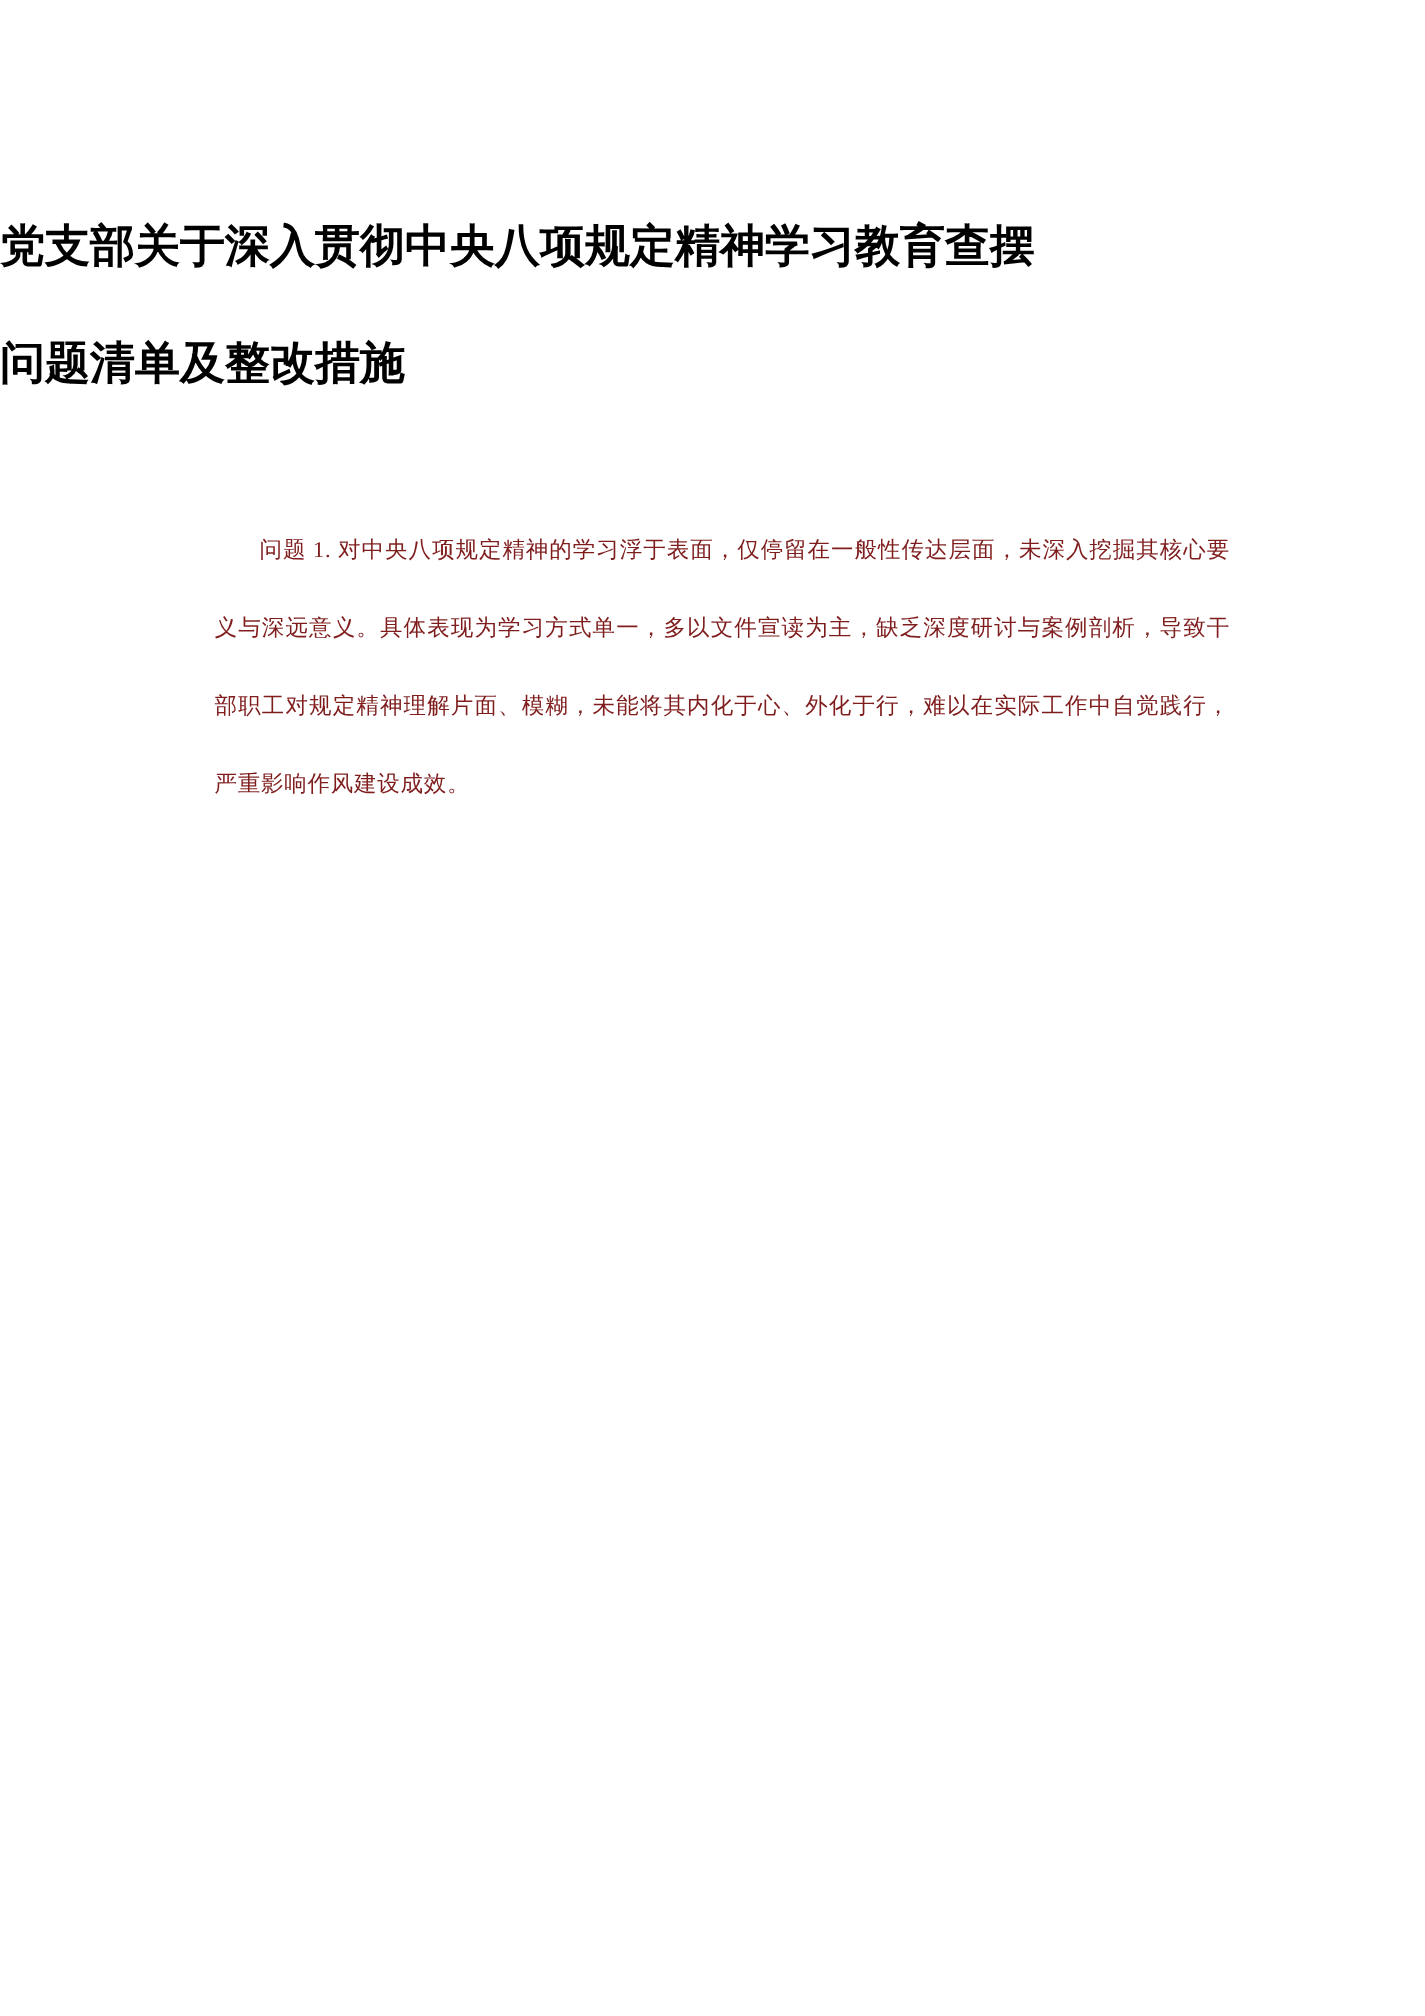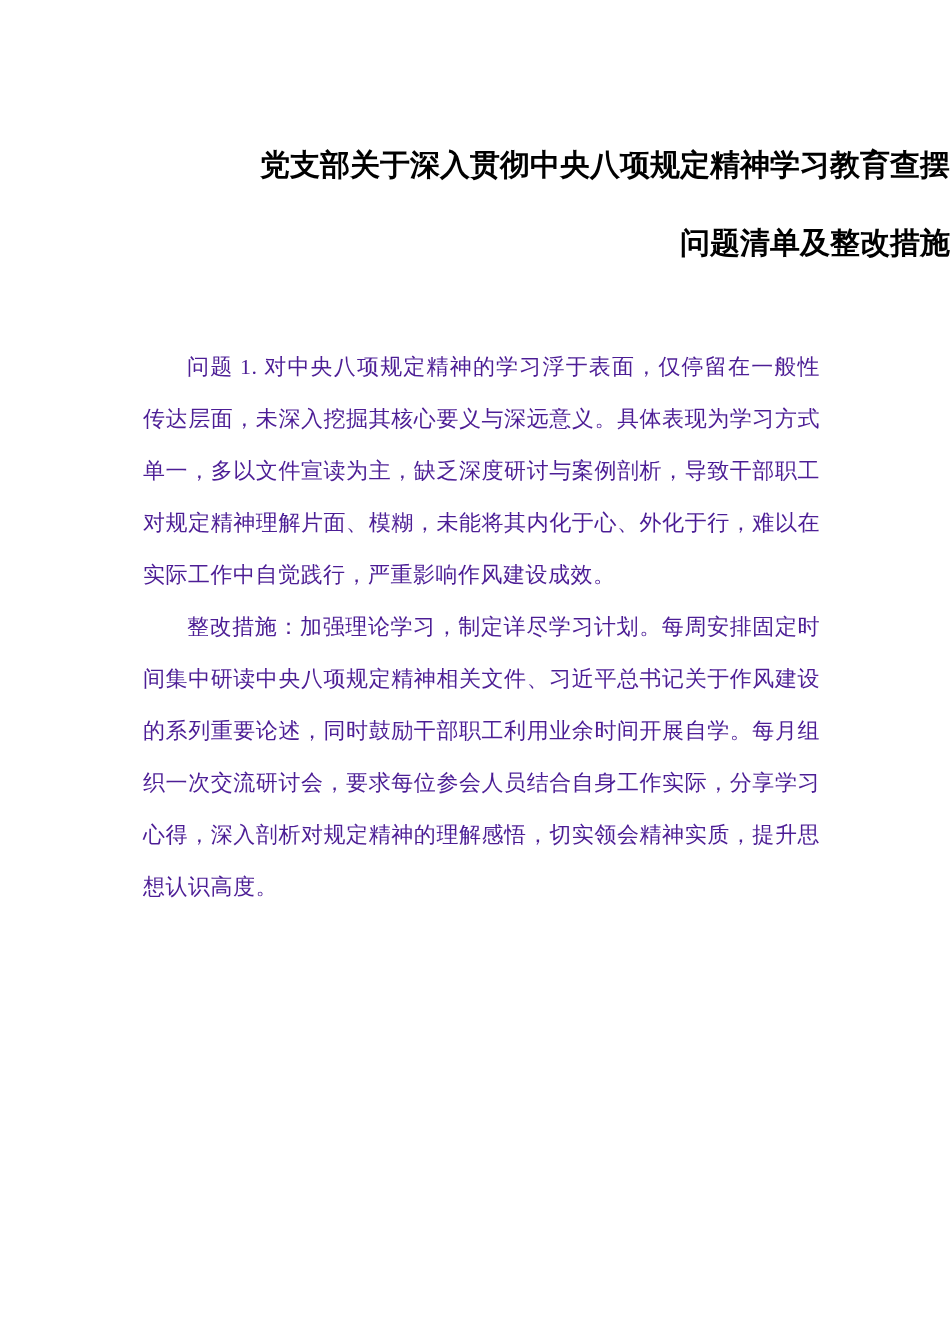--- a/index.html
+++ b/index.html
@@ -13,21 +13,21 @@
     height: 1344px;
     margin: 0 auto;
     background: #ffffff;
     overflow: hidden;
     font-family: "Liberation Serif", serif;
     color: #000000;
   }
   .doc-title {
     margin: 0;
     padding-top: 146px;
-    text-align: right;
+    text-align: left;
     font-weight: bold;
     color: #000000;
   }
   .title-line {
     display: block;
     font-size: 30px;
     line-height: 38px;
     letter-spacing: 0px;
     white-space: nowrap;
   }
@@ -36,36 +36,35 @@
   }
   .doc-body {
     margin-top: 79px;
     padding-left: 143px;
     width: 677px;
     text-align: justify;
     text-justify: inter-character;
   }
   .doc-body p {
     margin: 0;
-    font-size: 22px;
+    font-size: 15px;
     line-height: 52px;
     letter-spacing: 0.5px;
     text-indent: 2em;
-    color: #4c1d95;
+    color: #7f1d1d;
     word-break: break-all;
   }
 </style>
 </head>
 <body>
 
 <div class="page">
 
   <h1 class="doc-title">
     <span class="title-line">党支部关于深入贯彻中央八项规定精神学习教育查摆</span>
     <span class="title-line second">问题清单及整改措施</span>
   </h1>
 
   <div class="doc-body">
     <p>问题 1. 对中央八项规定精神的学习浮于表面，仅停留在一般性传达层面，未深入挖掘其核心要义与深远意义。具体表现为学习方式单一，多以文件宣读为主，缺乏深度研讨与案例剖析，导致干部职工对规定精神理解片面、模糊，未能将其内化于心、外化于行，难以在实际工作中自觉践行，严重影响作风建设成效。</p>
-    <p>整改措施：加强理论学习，制定详尽学习计划。每周安排固定时间集中研读中央八项规定精神相关文件、习近平总书记关于作风建设的系列重要论述，同时鼓励干部职工利用业余时间开展自学。每月组织一次交流研讨会，要求每位参会人员结合自身工作实际，分享学习心得，深入剖析对规定精神的理解感悟，切实领会精神实质，提升思想认识高度。</p>
   </div>
 
 </div>
 
 </body></html>

